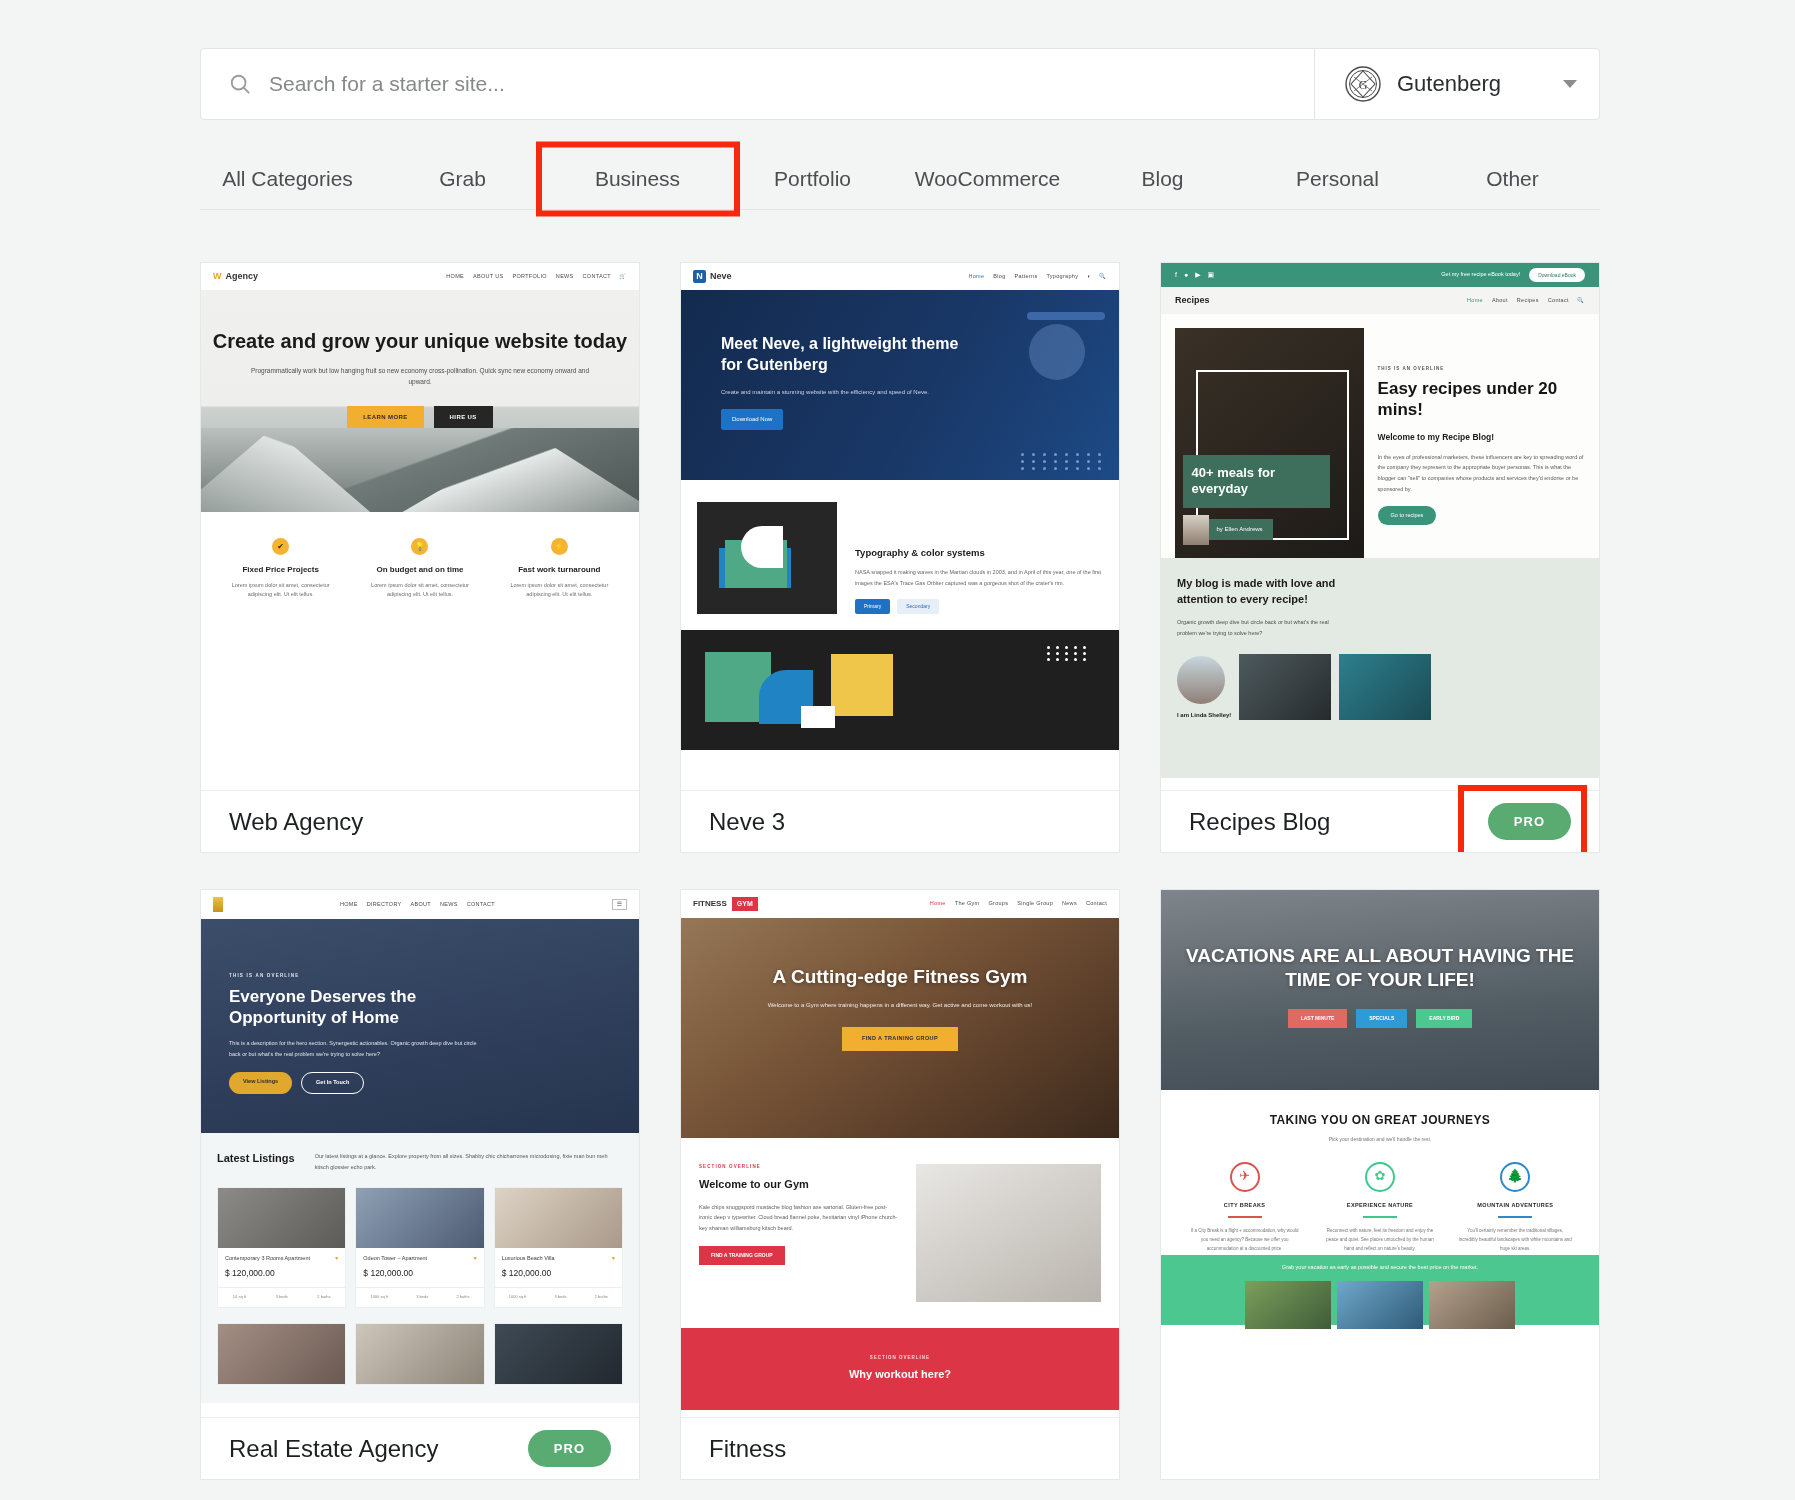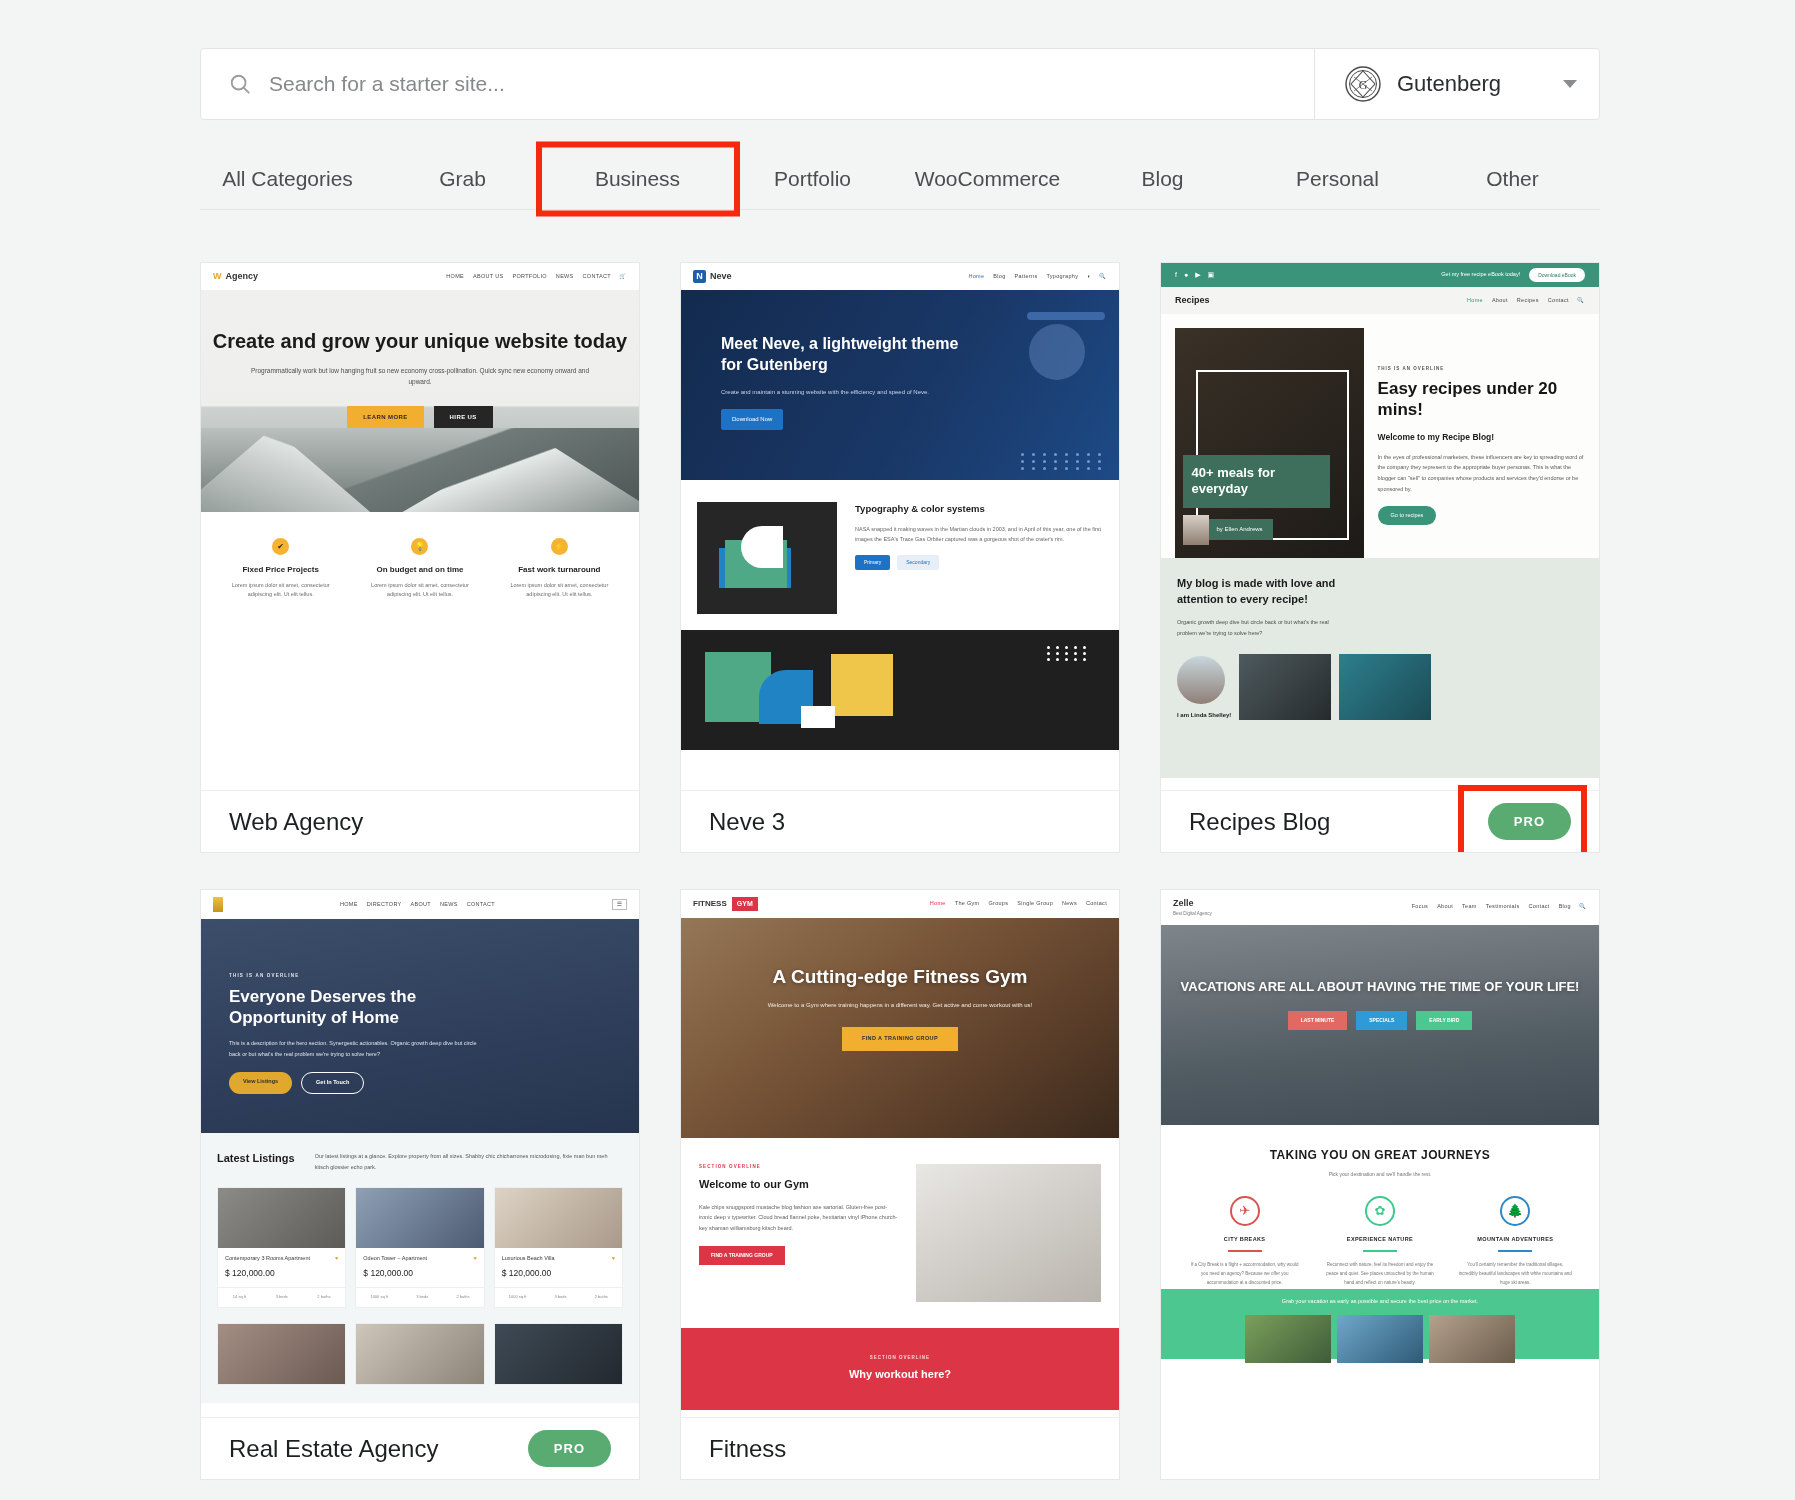--- a/index.html
+++ b/index.html
@@ -114,21 +114,21 @@
   
   .nv-logo { width: 13px; height: 13px; background: #1f5fa8; color: #fff; font-size: 9px; font-weight: bold; display: flex; align-items: center; justify-content: center; border-radius: 2px; }
   .nv-hero { height: 190px; background: linear-gradient(120deg, #132a4e 0%, #193766 55%, #1d4a86 100%); padding: 44px 0 0 40px; position: relative; overflow: hidden; }
   .nv-h1 { font-size: 16px; font-weight: bold; color: #fff; line-height: 1.3; max-width: 250px; }
   .nv-sub { font-size: 6px; color: #c9d6e8; margin-top: 12px; }
   .nv-btn { background: #1d72c6; color: #fff; font-size: 6px; padding: 6px 11px; display: inline-block; margin-top: 13px; border-radius: 2px; }
   .nv-dots { position: absolute; right: 14px; bottom: 10px; display: grid; grid-template-columns: repeat(8, 7px); gap: 4px; }
   .nv-dots i { width: 3px; height: 3px; background: #6f9ad6; border-radius: 50%; display: block; }
   .nv-circ { position: absolute; right: 34px; top: 34px; width: 56px; height: 56px; border-radius: 50%; background: rgba(122,160,214,.35); }
   .nv-bar { position: absolute; right: 14px; top: 22px; width: 78px; height: 8px; background: #3c68a8; border-radius: 4px; }
-  .nv-type { display: flex; padding: 22px 16px 16px; gap: 18px; align-items: flex-start; }
+  .nv-type { display: flex; padding: 22px 16px 16px; gap: 18px; align-items: flex-end; }
   .nv-art { width: 140px; height: 112px; background: #262626; position: relative; overflow: hidden; flex: 0 0 auto; }
   .nv-art .sq1 { position: absolute; left: 22px; bottom: 26px; width: 72px; height: 40px; background: #1f83c4; }
   .nv-art .sq2 { position: absolute; left: 28px; bottom: 26px; width: 62px; height: 48px; background: #4fa886; }
   .nv-art .cir { position: absolute; left: 44px; top: 24px; width: 42px; height: 42px; background: #fff; border-radius: 50% 0 0 50%; }
   .nv-tt { font-size: 9.5px; font-weight: bold; color: #1b1b1b; }
   .nv-tp { font-size: 5.5px; color: #666; margin-top: 8px; line-height: 1.85; }
   .nv-btns { display: flex; gap: 7px; margin-top: 11px; }
   .nv-p { background: #1d72c6; color: #fff; font-size: 5px; padding: 4px 9px; border-radius: 2px; }
   .nv-s { background: #e7eef7; color: #1d72c6; font-size: 5px; padding: 4px 9px; border-radius: 2px; }
   .nv-blk { height: 120px; background: #1f1f1f; position: relative; overflow: hidden; }
@@ -212,21 +212,21 @@
   .ft-bb { background: #dc3545; color: #fff; font-size: 5px; font-weight: bold; padding: 6px 12px; display: inline-block; margin-top: 12px; }
   .ft-img { width: 46%; background: linear-gradient(150deg,#e9e7e4,#b9b4ad); }
   .ft-why { background: #dc3545; height: 82px; display: flex; flex-direction: column; align-items: center; justify-content: center; gap: 5px; }
   .ft-wo { font-size: 4.5px; letter-spacing: 1px; color: #fad7da; font-weight: bold; }
   .ft-wt { font-size: 11px; font-weight: bold; color: #fff; }
 
   
   .tv-brand b { font-size: 9px; }
   .tv-brand span { font-size: 4.5px; color: #777; display: block; margin-top: 1px; }
   .tv-hero { height: 200px; background: linear-gradient(rgba(50,55,60,.28), rgba(50,55,60,.28)), linear-gradient(175deg,#9ba3a9 0%,#7c848b 34%,#5d6a72 62%,#47535c 100%); text-align: center; padding-top: 54px; position: relative; overflow: hidden; }
-  .tv-h1 { font-size: 13px; font-weight: bold; color: #fff; line-height: 1.28; padding: 0 14px; text-shadow: 0 1px 4px rgba(0,0,0,.35); }
+  .tv-h1 { font-size: 19px; font-weight: bold; color: #fff; line-height: 1.28; padding: 0 14px; text-shadow: 0 1px 4px rgba(0,0,0,.35); }
   .tv-btns { display: flex; gap: 9px; justify-content: center; margin-top: 16px; }
   .tv-bt { font-size: 5px; color: #fff; padding: 6px 13px; font-weight: bold; }
   .tv-bt.r { background: #e06a62; } .tv-bt.b { background: #2f9bd6; } .tv-bt.g { background: #4cc78f; }
   .tv-body { background: #fff; padding: 22px 16px 2px; }
   .tv-ht { font-size: 12px; font-weight: bold; color: #1b1b1b; text-align: center; letter-spacing: .4px; }
   .tv-hp { font-size: 5px; color: #777; text-align: center; margin-top: 7px; }
   .tv-feats { display: flex; margin-top: 18px; }
   .tv-f { flex: 1; text-align: center; padding: 0 10px; }
   .tv-ic { width: 30px; height: 30px; border-radius: 50%; border: 2px solid; margin: 0 auto 10px; display: flex; align-items: center; justify-content: center; font-size: 13px; }
   .tv-ic.r { border-color: #d9534f; color: #d9534f; }
@@ -614,35 +614,20 @@
           <div class="ft-wt">Why workout here?</div>
         </div>
       </div>
       <div class="card-foot">
         <span class="card-title">Fitness</span>
       </div>
     </div>
 
     <div class="card">
       <div class="preview ms">
-        <div class="ms-nav">
-          <div class="tv-brand">
-            <b>Zelle</b>
-            <span>Best Digital Agency</span>
-          </div>
-          <div class="ms-menu">
-            <span>Focus</span>
-            <span>About</span>
-            <span>Team</span>
-            <span>Testimonials</span>
-            <span>Contact</span>
-            <span>Blog</span>
-            <span>🔍</span>
-          </div>
-        </div>
         <div class="tv-hero">
           <div class="tv-h1">VACATIONS ARE ALL ABOUT HAVING THE TIME OF YOUR LIFE!</div>
           <div class="tv-btns">
             <span class="tv-bt r">LAST MINUTE</span>
             <span class="tv-bt b">SPECIALS</span>
             <span class="tv-bt g">EARLY BIRD</span>
           </div>
         </div>
         <div class="tv-body">
           <div class="tv-ht">TAKING YOU ON GREAT JOURNEYS</div>

